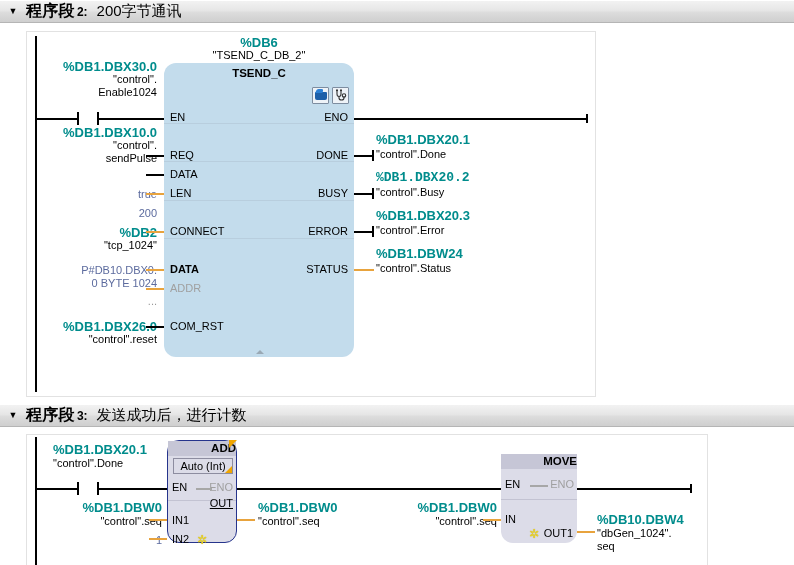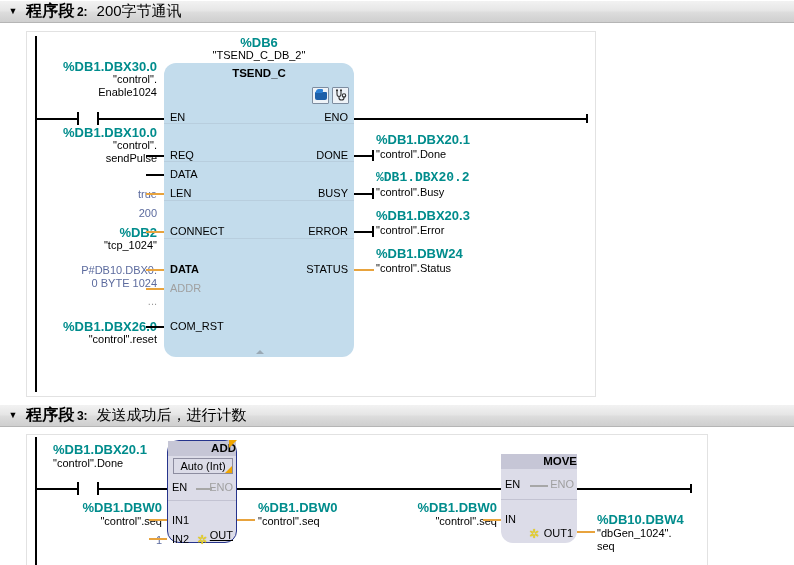--- a/index.html
+++ b/index.html
@@ -258,21 +258,21 @@
     <div class="fb-head">ADD</div>
     <div class="auto-box" style="left:5px;top:17px;width:60px;height:16px;line-height:15px;">
       <span>Auto (Int)</span>
       <div class="auto-flag" style="right:0;bottom:0;transform:rotate(180deg);"></div>
     </div>
     <div class="pin-sep-g" style="left:0;top:59px;width:68px;"></div>
     <div class="pin-l" style="left:4px;top:40px;">EN</div>
     <div class="pin-r pin-dim" style="right:3px;top:40px;width:40px;">ENO</div>
     <div class="wire-gray" style="left:28px;top:47px;width:16px;"></div>
     <div class="pin-l" style="left:4px;top:73px;">IN1</div>
-    <div class="pin-r" style="right:3px;top:88px;width:40px;text-decoration:underline;">OUT</div>
+    <div class="pin-r" style="right:3px;top:56px;width:40px;text-decoration:underline;">OUT</div>
     <div class="pin-l" style="left:4px;top:92px;text-align:center;">IN2</div>
     <span class="star" style="left:29px;top:94px;">✲</span>
   </div>
   <div class="corner-flag" style="left:202px;top:5px;"></div>
 
   <div class="lbl addr r" style="left:35px;top:66px;width:100px;">%DB1.DBW0</div>
   <div class="lbl sym r" style="left:35px;top:80px;width:100px;">"control".seq</div>
   <div class="wire-o" style="left:122px;top:84px;width:18px;"></div>
 
   <div class="lbl lit r" style="left:35px;top:99px;width:100px;">1</div>

